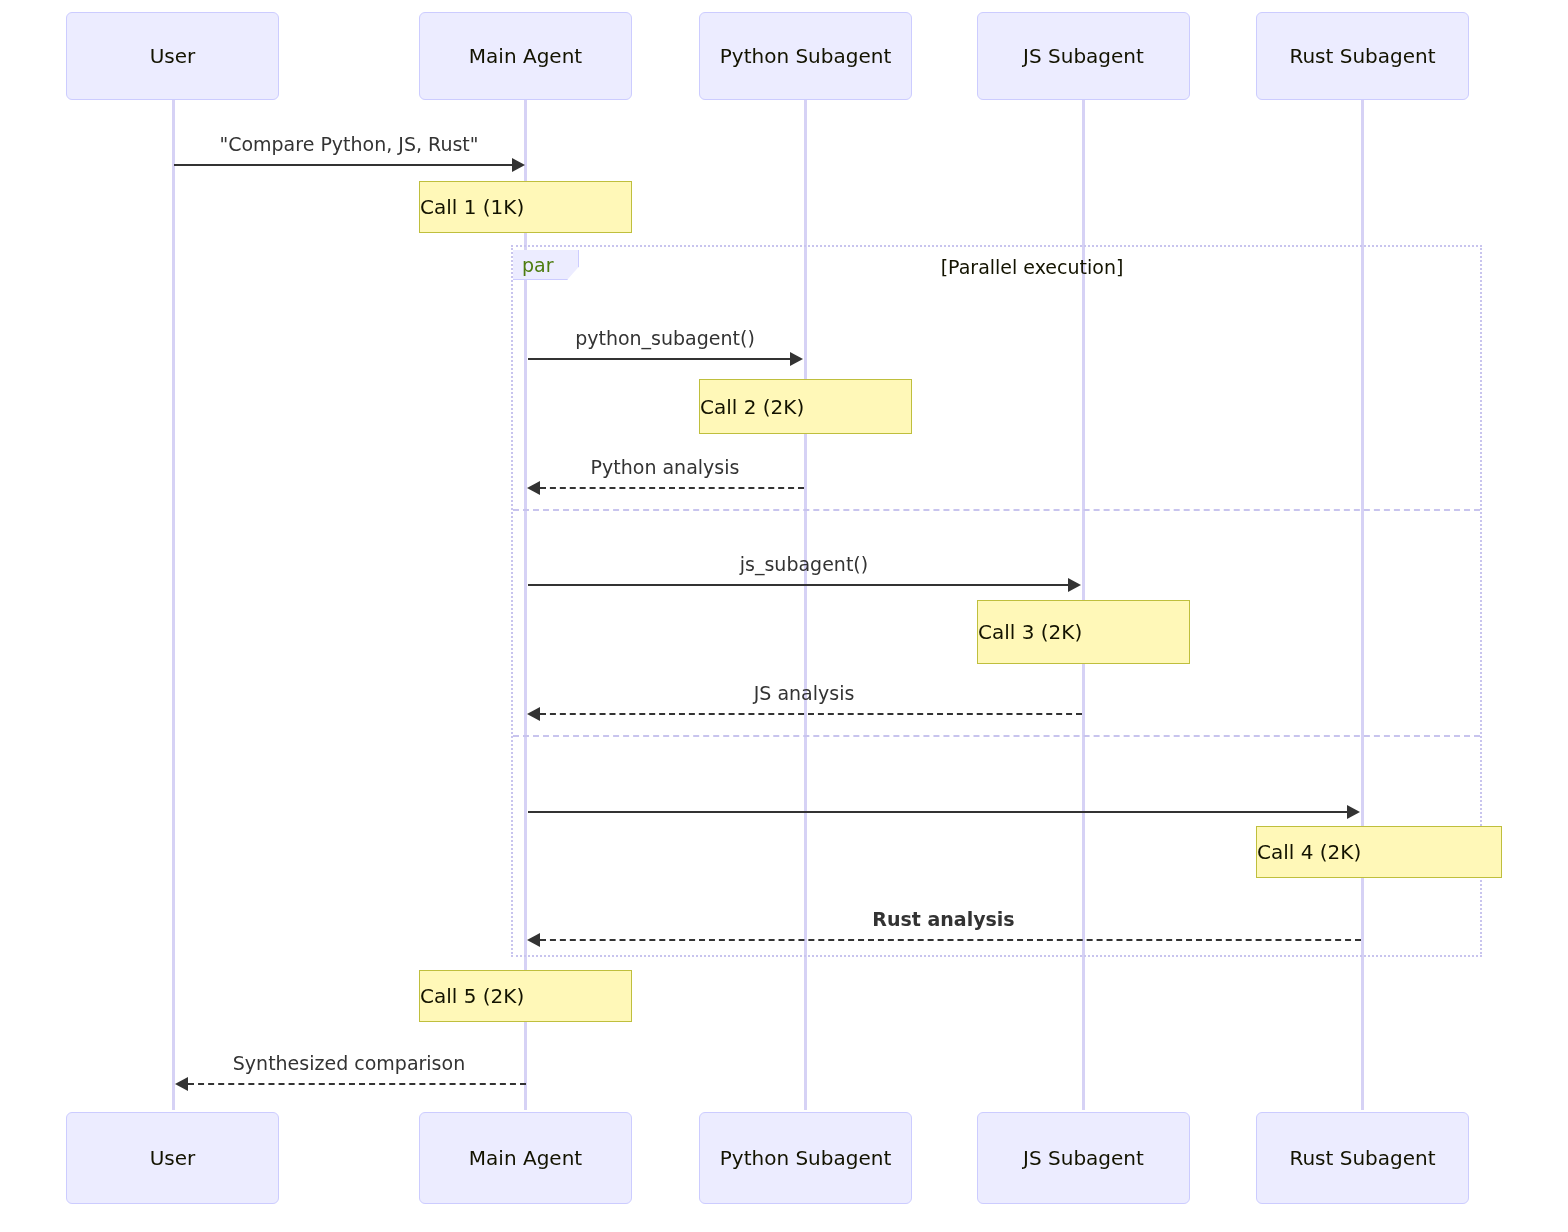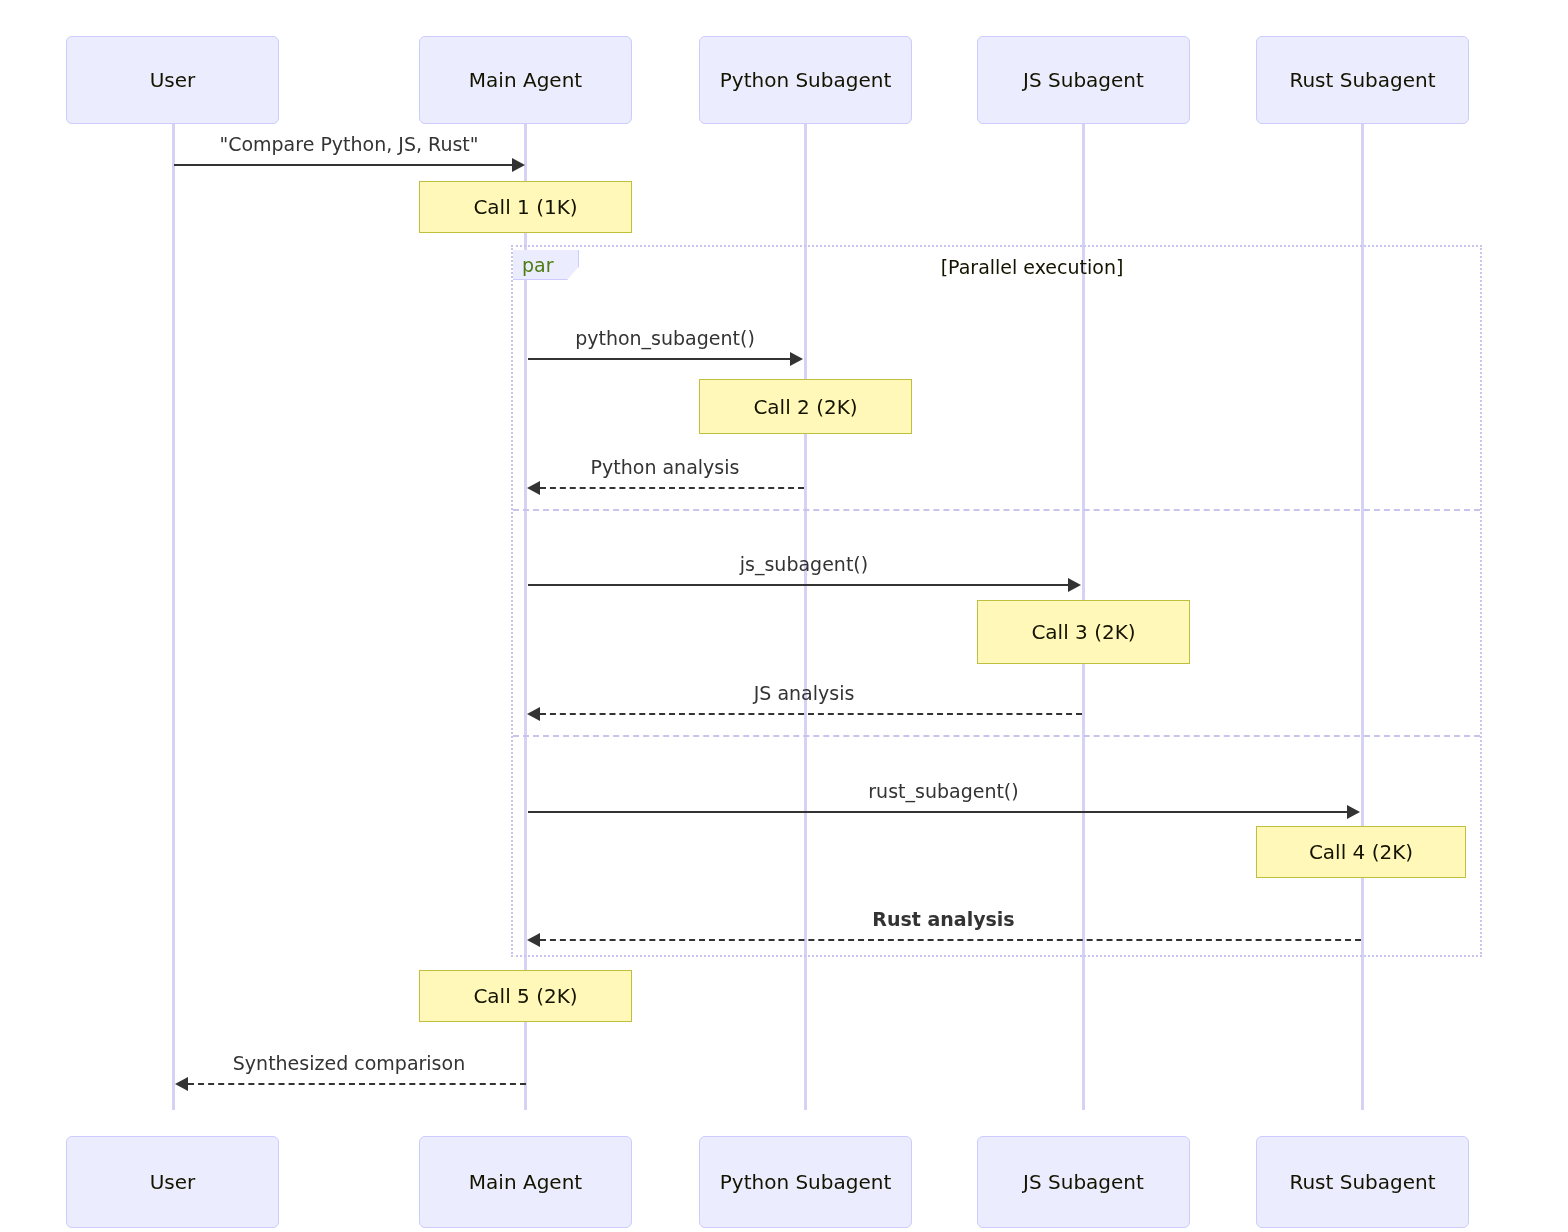--- a/index.html
+++ b/index.html
@@ -22,21 +22,20 @@
   
   .actor-box {
     position: absolute;
     background: #ECECFF;
     border: 1px solid #CCCCFF;
     border-radius: 6px;
     box-sizing: border-box;
     display: flex;
     align-items: center;
     justify-content: center;
-    margin-top: 24px;
   }
   .actor-label {
     font-size: 20px;
     color: #131300;
     text-align: center;
     line-height: 1.1;
     white-space: nowrap;
   }
 
   
@@ -47,21 +46,21 @@
   }
 
   
   .note-box {
     position: absolute;
     background: #FFF8B8;
     border: 1px solid #BFBF3D;
     box-sizing: border-box;
     display: flex;
     align-items: center;
-    justify-content: center;
+    justify-content: flex-start;
   }
   .note-label {
     font-size: 20px;
     color: #131300;
     white-space: nowrap;
   }
 
   
   .msg {
     position: absolute;
@@ -187,25 +186,24 @@
   <div class="arrowhead right" style="left:1068px; top:578px;"></div>
 
   <div class="note-box" style="left:977px; top:600px; width:213px; height:64px;">
     <span class="note-label">Call 3 (2K)</span>
   </div>
 
   <div class="msg-label" style="left:526px; top:682px; width:556px;">JS analysis</div>
   <div class="msg dashed" style="left:540px; top:713px; width:542px;"></div>
   <div class="arrowhead left" style="left:527px; top:707px;"></div>
 
-  <div class="msg-label" style="left:526px; top:780px; width:835px;">rust_subagent()</div>
   <div class="msg" style="left:528px; top:811px; width:820px;"></div>
   <div class="arrowhead right" style="left:1347px; top:805px;"></div>
 
-  <div class="note-box" style="left:1256px; top:826px; width:210px; height:52px;">
+  <div class="note-box" style="left:1256px; top:826px; width:246px; height:52px;">
     <span class="note-label">Call 4 (2K)</span>
   </div>
 
   <div class="msg-label" style="left:526px; top:908px; width:835px;font-weight:bold;">Rust analysis</div>
   <div class="msg dashed" style="left:540px; top:939px; width:821px;"></div>
   <div class="arrowhead left" style="left:527px; top:933px;"></div>
 
   <div class="note-box" style="left:419px; top:970px; width:213px; height:52px;">
     <span class="note-label">Call 5 (2K)</span>
   </div>

